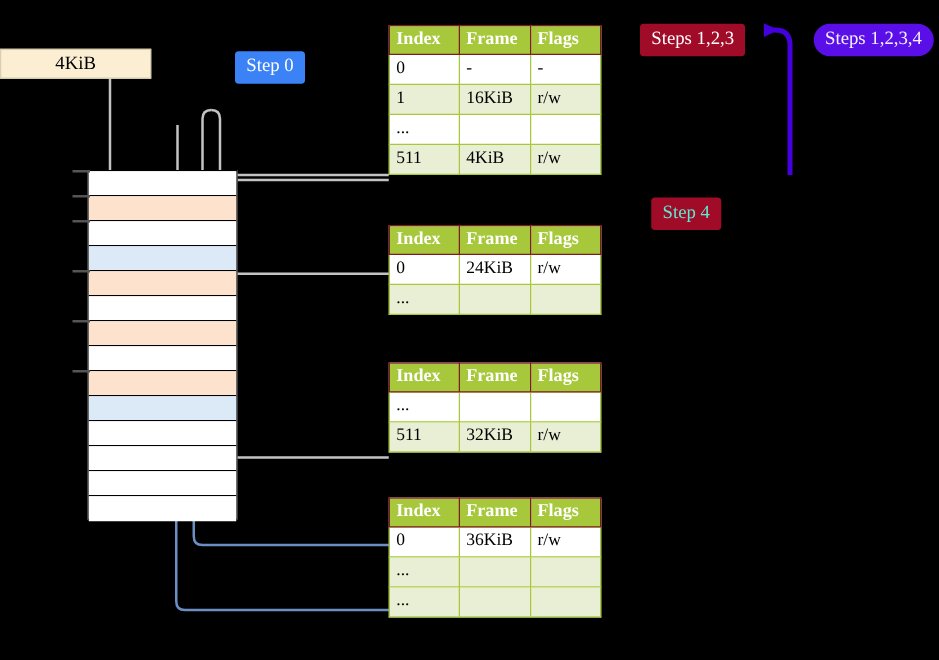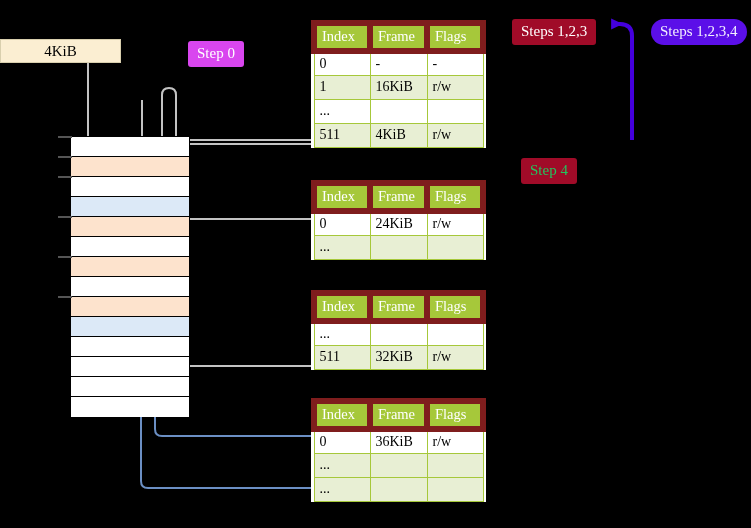--- a/index.html
+++ b/index.html
@@ -75,24 +75,24 @@
     width:169px;
     border-collapse:collapse;
     border-spacing:0;
     background:#ffffff;
     font-size:14px;
     table-layout:fixed;
   }
   .ptable th{
     background:#a6c83a;
     color:#ffffff;
-    font-weight:normal;
+    font-weight:bold;
     text-align:left;
     padding:2px 5px 3px 5px;
-    border:6px solid #7f1d1d;
+    border:1px solid #7f1d1d;
     font-size:14.5px;
     height:20px;
     box-sizing:border-box;
   }
   .ptable td{
     border:1px solid #a6c83a;
     padding:2px 5px 3px 5px;
     height:24px;
     box-sizing:border-box;
     color:#000;
@@ -180,24 +180,24 @@
   <div id="ticks">
       <div class="tick" style="top: 136px;"></div>
       <div class="tick" style="top: 156px;"></div>
       <div class="tick" style="top: 176px;"></div>
       <div class="tick" style="top: 216px;"></div>
       <div class="tick" style="top: 256px;"></div>
       <div class="tick" style="top: 296px;"></div>
     </div>
 
   <div id="badges">
-      <div class="badge red" style="left: 188px; top: 41px; background: #d946ef; color: rgb(255, 255, 255);">Step 0</div>
+      <div class="badge red" style="left: 188px; top: 41px; background: #3b82f6; color: rgb(255, 255, 255);">Step 0</div>
       <div class="badge red" style="left: 512px; top: 19px; background: rgb(160, 11, 40); color: rgb(255, 255, 255);">Steps 1,2,3</div>
       <div class="badge violet" style="left: 651px; top: 19px; background: rgb(91, 15, 232); color: rgb(242, 240, 255);">Steps 1,2,3,4</div>
-      <div class="badge red" style="left: 521px; top: 158px; background: rgb(160, 11, 40); color: #22c55e;">Step 4</div>
+      <div class="badge red" style="left: 521px; top: 158px; background: rgb(160, 11, 40); color: #5eead4;">Step 4</div>
     </div>
 
   <table class="ptable" id="pt0">
     <colgroup>
         <col class="c1">
         <col class="c2">
         <col class="c3">
       </colgroup>
     <thead>
         <tr>

